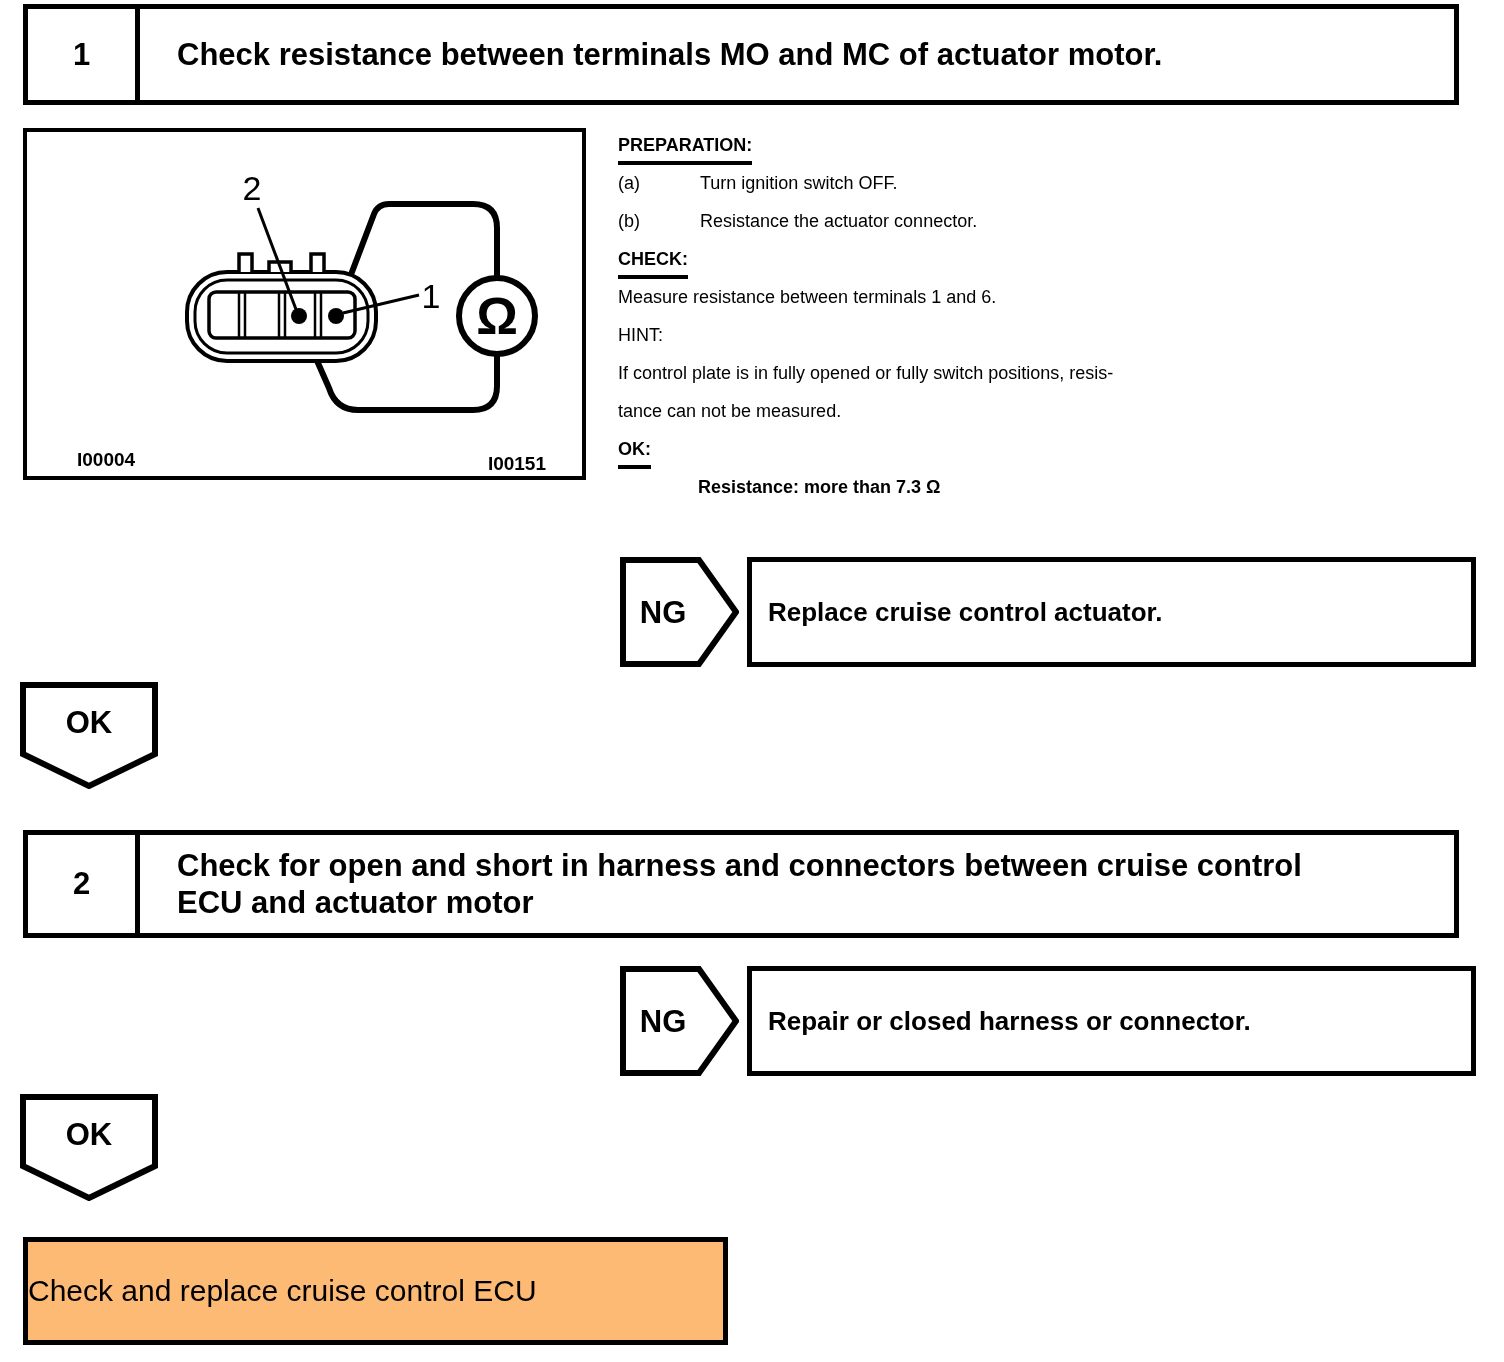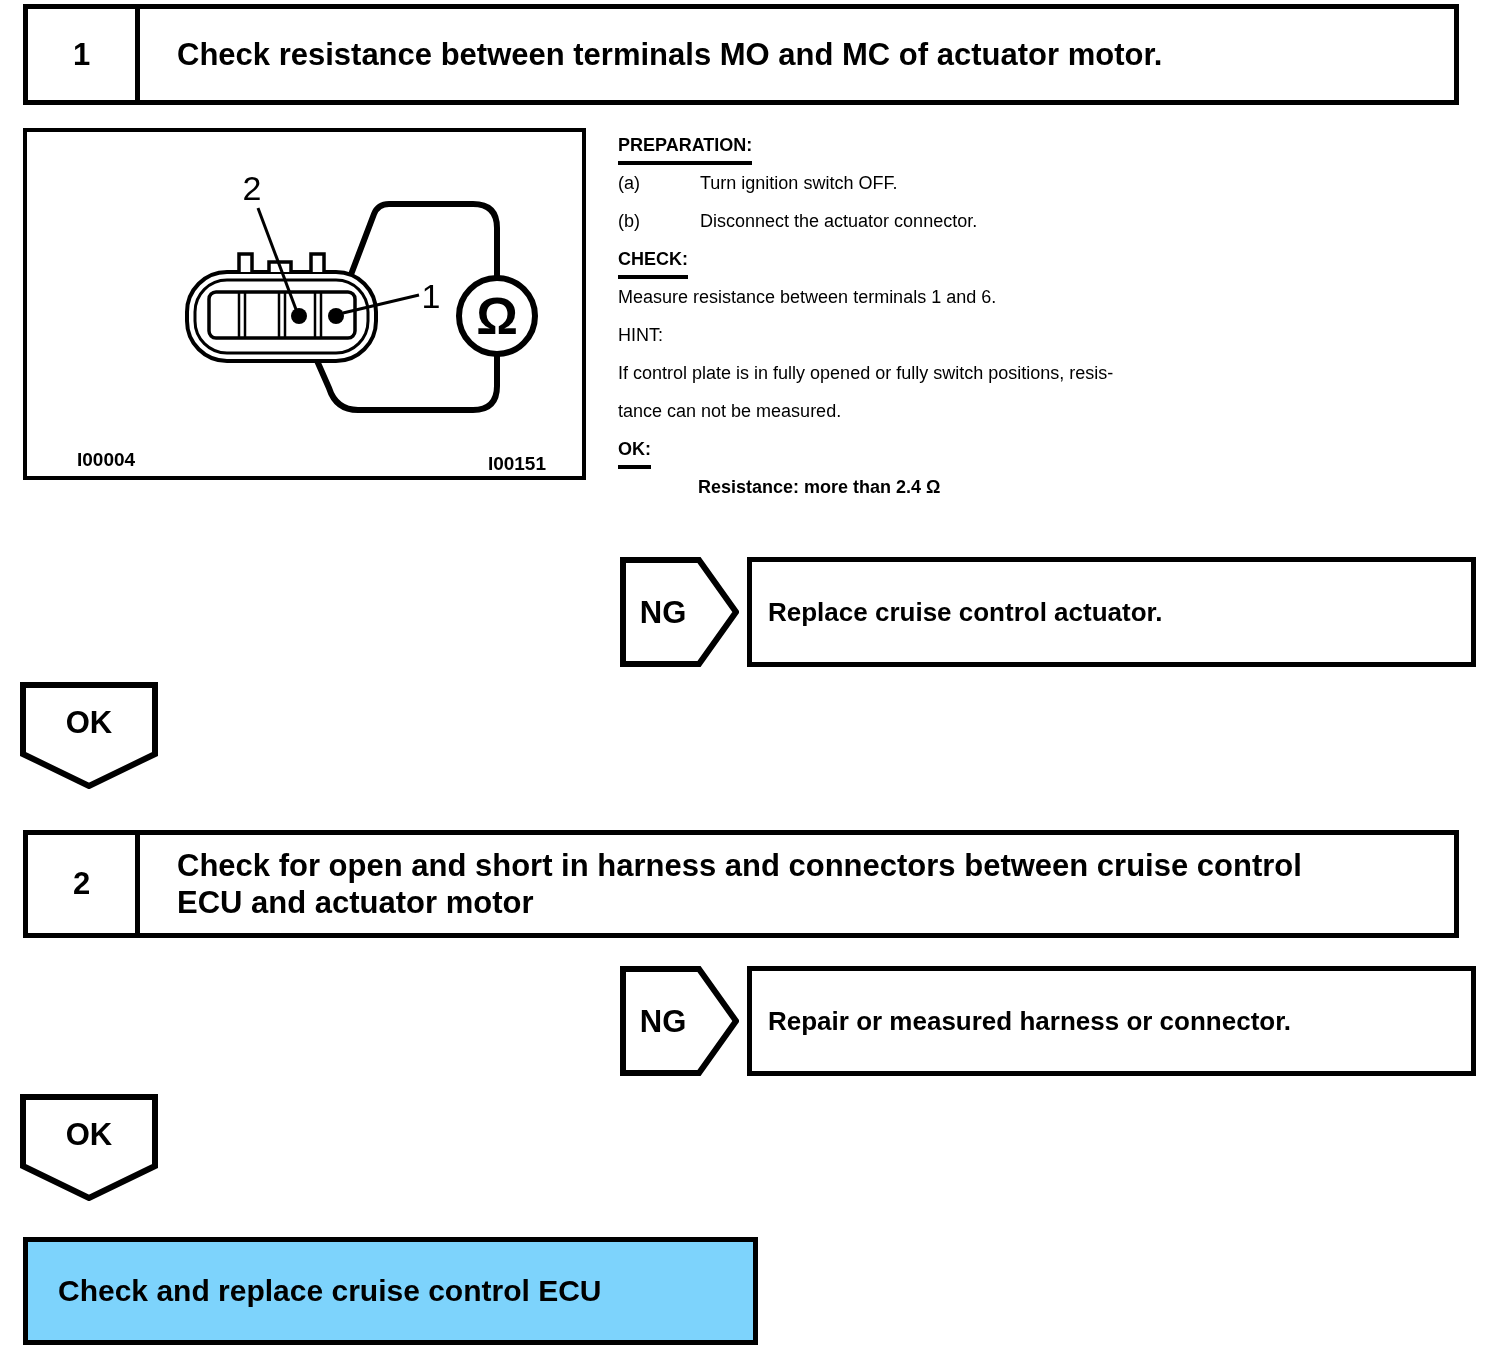--- a/index.html
+++ b/index.html
@@ -43,23 +43,23 @@
     display:flex;align-items:center;padding-left:16px;
     font-size:26px;font-weight:bold;
   }
   .ng1{top:557px;} .box1{top:557px;}
   .ng2{top:966px;} .box2{top:966px;}
   
   .ok-pent{position:absolute;left:20px;width:138px;height:107px;}
   .ok1{top:682px;} .ok2{top:1094px;}
   
   .final-box{
-    position:absolute;left:23px;top:1237px;width:695px;height:98px;border:5px solid #000;background:#7dd3fc;
-    display:flex;align-items:center;padding-left:30px;
-    font-size:30px;font-weight:bold;
+    position:absolute;left:23px;top:1237px;width:695px;height:98px;border:5px solid #000;background:#fdba74;
+    display:flex;align-items:center;
+    font-size:30px;font-weight:normal;
   }
   svg text{font-family:"Liberation Sans","DejaVu Sans",sans-serif;}
 </style>
 </head>
 <body>
 
 <div class="page">
 
   <div class="step-box step1">
     <div class="step-num">1</div>
@@ -108,29 +108,29 @@
   </div>
 
   <div class="instructions">
     <div class="line u-head"><span class="u">PREPARATION:</span></div>
     <div class="line item">
       <span class="marker">(a)</span>
       <span>Turn ignition switch OFF.</span>
     </div>
     <div class="line item">
       <span class="marker">(b)</span>
-      <span>Disconnect the actuator connector.</span>
+      <span>Resistance the actuator connector.</span>
     </div>
     <div class="line u-head"><span class="u">CHECK:</span></div>
     <div class="line">Measure resistance between terminals 1 and 6.</div>
     <div class="line">HINT:</div>
     <div class="hint-text">If control plate is in fully opened or fully switch positions, resis-
 tance can not be measured.</div>
     <div class="line u-head"><span class="u">OK:</span></div>
-    <div class="line ok-value">Resistance: more than 2.4 Ω</div>
+    <div class="line ok-value">Resistance: more than 7.3 Ω</div>
   </div>
 
   <div class="ng-pent ng1">
     <svg width="119" height="110" viewBox="0 0 119 110">
       <polygon points="3,3 79,3 116,55 79,107 3,107" fill="#fff" stroke="#000" stroke-width="6"></polygon>
       <text x="43" y="66" font-size="31" font-weight="bold" text-anchor="middle">NG</text>
     </svg>
   </div>
   <div class="action-box box1">Replace cruise control actuator.</div>
 
@@ -146,21 +146,21 @@
     <div class="step-title">Check for open and short in harness and connectors between cruise control
 ECU and actuator motor</div>
   </div>
 
   <div class="ng-pent ng2">
     <svg width="119" height="110" viewBox="0 0 119 110">
       <polygon points="3,3 79,3 116,55 79,107 3,107" fill="#fff" stroke="#000" stroke-width="6"></polygon>
       <text x="43" y="66" font-size="31" font-weight="bold" text-anchor="middle">NG</text>
     </svg>
   </div>
-  <div class="action-box box2">Repair or measured harness or connector.</div>
+  <div class="action-box box2">Repair or closed harness or connector.</div>
 
   <div class="ok-pent ok2">
     <svg width="138" height="107" viewBox="0 0 138 107">
       <polygon points="3,3 135,3 135,72 69,104 3,72" fill="#fff" stroke="#000" stroke-width="6"></polygon>
       <text x="69" y="51" font-size="31" font-weight="bold" text-anchor="middle">OK</text>
     </svg>
   </div>
 
   <div class="final-box">Check and replace cruise control ECU</div>
 

